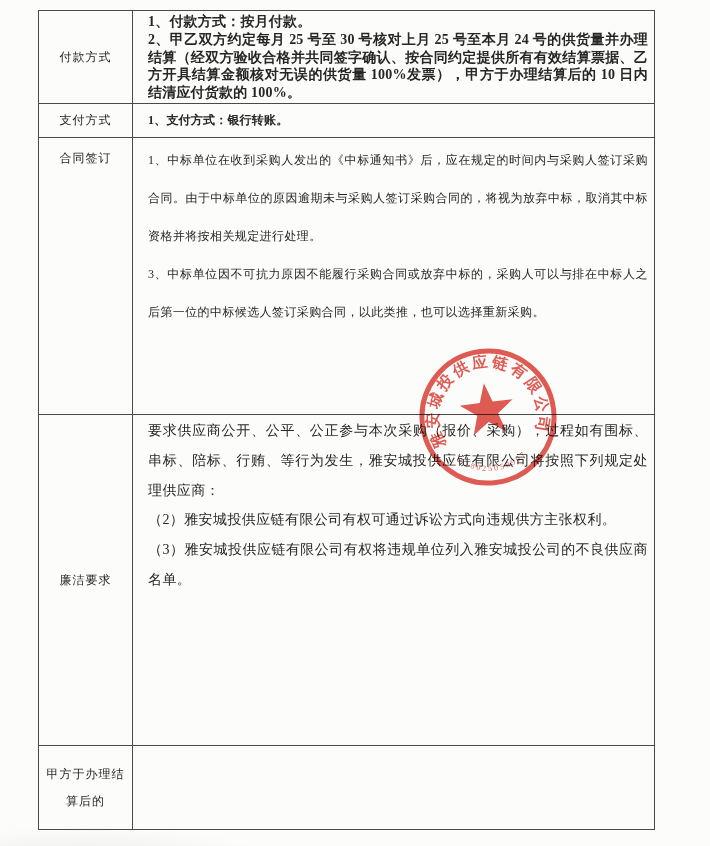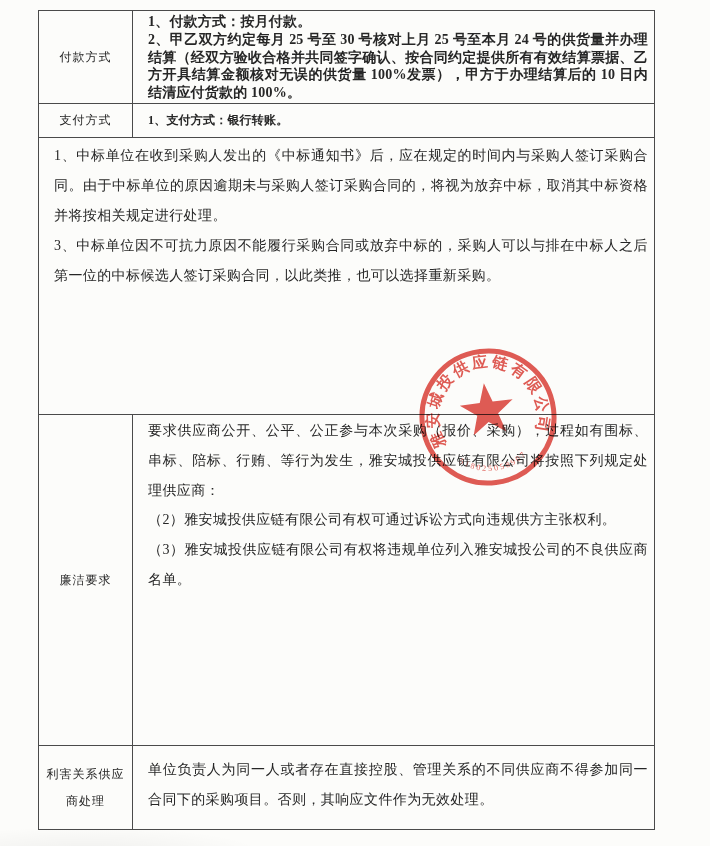--- a/index.html
+++ b/index.html
@@ -72,21 +72,21 @@
     padding-top: 2px;
     letter-spacing: 0.2px;
   }
   .row-2 .content-cell {
     font-size: 12px;
     font-weight: bold;
     display: flex;
     align-items: center;
     letter-spacing: 0.2px;
   }
-  .row-3 .content-cell { font-size: 14px; line-height: 30px; padding-top: 3px; letter-spacing: 0.4px; }
+  .row-3 .content-cell { font-size: 12px; line-height: 38px; padding-top: 3px; letter-spacing: 0.4px; }
   .row-4 .content-cell { font-size: 14px; line-height: 29.8px; padding-top: 1px; letter-spacing: 0.4px; }
   .row-5 .content-cell { font-size: 14px; line-height: 29.8px; padding-top: 9px; letter-spacing: 0.4px; }
 
   .para { margin: 0; }
 
   .seal {
     position: absolute;
     left: 413px;
     top: 342px;
     width: 150px;
@@ -116,40 +116,38 @@
     </div>
 
     <div class="row row-2">
       <div class="label-cell">支付方式</div>
       <div class="content-cell">
           <div class="para">1、支付方式：银行转账。</div>
         </div>
     </div>
 
     <div class="row row-3 label-top">
+      <div class="label-cell">合同签订</div>
       <div class="content-cell">
           <div class="para">1、中标单位在收到采购人发出的《中标通知书》后，应在规定的时间内与采购人签订采购合同。由于中标单位的原因逾期未与采购人签订采购合同的，将视为放弃中标，取消其中标资格并将按相关规定进行处理。</div>
           <div class="para">3、中标单位因不可抗力原因不能履行采购合同或放弃中标的，采购人可以与排在中标人之后第一位的中标候选人签订采购合同，以此类推，也可以选择重新采购。</div>
         </div>
     </div>
 
     <div class="row row-4">
       <div class="label-cell">廉洁要求</div>
       <div class="content-cell">
           <div class="para">要求供应商公开、公平、公正参与本次采购（报价、采购），过程如有围标、串标、陪标、行贿、等行为发生，雅安城投供应链有限公司将按照下列规定处理供应商：</div>
           <div class="para">（2）雅安城投供应链有限公司有权可通过诉讼方式向违规供方主张权利。</div>
           <div class="para">（3）雅安城投供应链有限公司有权将违规单位列入雅安城投公司的不良供应商名单。</div>
         </div>
     </div>
 
     <div class="row row-5">
-      <div class="label-cell">利害关系供应商处理</div>
-      <div class="content-cell">
-          <div class="para">单位负责人为同一人或者存在直接控股、管理关系的不同供应商不得参加同一合同下的采购项目。否则，其响应文件作为无效处理。</div>
-        </div>
+      <div class="label-cell">甲方于办理结算后的</div>
     </div>
 
   </div>
 
   <svg class="seal" viewBox="0 0 150 150" xmlns="http://www.w3.org/2000/svg">
     <defs>
       <path id="seal-arc-top" d="M 31.7,100 A 50,50 0 1 1 118.3,100" fill="none"></path>
       <path id="seal-arc-bottom" d="M 30.8,106 A 54,54 0 0 0 119.2,106" fill="none"></path>
     </defs>
     <circle cx="75" cy="75" r="66" fill="none" stroke="#dd453d" stroke-width="5"></circle>

